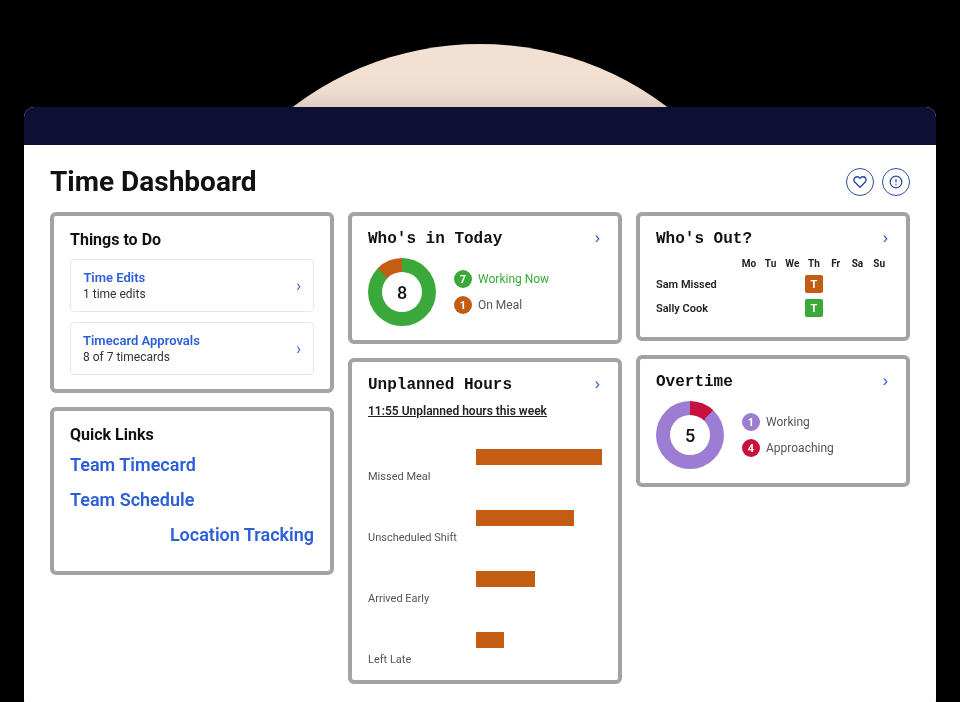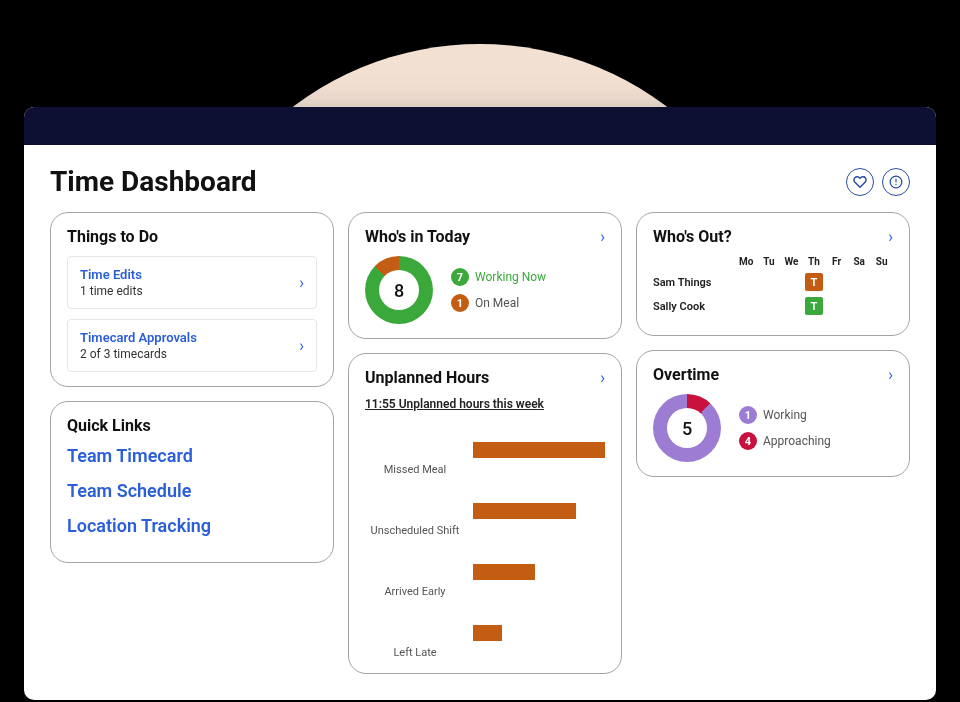--- a/index.html
+++ b/index.html
@@ -63,36 +63,37 @@
     justify-content: center;
     cursor: pointer;
     color: #2b4fa0;
   }
   .columns {
     display: grid;
     grid-template-columns: 284px 274px 274px;
     gap: 14px;
   }
   .card {
-    border: 1px solid #a3a3a3;
-    border-radius: 18px;
+    border: 4px solid #a3a3a3;
+    border-radius: 6px;
     background: #fff;
     padding: 14px 16px;
   }
   .card-title {
     font-size: 16px;
     font-weight: 700;
     color: #111;
     margin-bottom: 10px;
   }
   .card-header-row {
     display: flex;
     justify-content: space-between;
     align-items: center;
     margin-bottom: 10px;
+    font-family: Liberation Mono, monospace;
   }
   .card-header-row .card-title { margin-bottom: 0; }
   .chevron {
     color: #2b5fd9;
     font-size: 16px;
     cursor: pointer;
   }
   .mini-card {
     border: 1px solid #e3e6eb;
     border-radius: 4px;
@@ -102,34 +103,35 @@
     justify-content: space-between;
     align-items: center;
     cursor: pointer;
   }
   .mini-card:last-child { margin-bottom: 0; }
   .mini-title {
     color: #2b5fd9;
     font-size: 13px;
     font-weight: 600;
     margin-bottom: 2px;
+    text-align: center;
   }
   .mini-sub {
     font-size: 12px;
     color: #333;
   }
   .link {
     color: #2b5fd9;
     font-size: 18px;
     font-weight: 600;
     display: block;
     margin-bottom: 14px;
     cursor: pointer;
   }
-  .link:last-child { margin-bottom: 12px; }
+  .link:last-child { margin-bottom: 12px; text-align: right; }
   .col { display: flex; flex-direction: column; gap: 14px; }
 
   
   .whos-in-body {
     display: flex;
     align-items: center;
     gap: 18px;
   }
   .donut {
     position: relative;
@@ -180,21 +182,21 @@
     text-decoration: underline;
   }
   .bar-row {
     display: flex;
     align-items: center;
     margin-bottom: 8px;
   }
   .bar-row:last-child{ margin-bottom: 0; }
   .bar-label {
     width: 108px;
-    text-align: center;
+    text-align: left;
     font-size: 11px;
     color: #555;
     padding-right: 8px;
     margin-top: 40px;
   }
   .bar-track {
     flex: 1;
     height: 16px;
   }
   .bar-fill {
@@ -276,21 +278,21 @@
           <div class="mini-card">
             <div>
               <div class="mini-title">Time Edits</div>
               <div class="mini-sub">1 time edits</div>
             </div>
             <span class="chevron">›</span>
           </div>
           <div class="mini-card">
             <div>
               <div class="mini-title">Timecard Approvals</div>
-              <div class="mini-sub">2 of 3 timecards</div>
+              <div class="mini-sub">8 of 7 timecards</div>
             </div>
             <span class="chevron">›</span>
           </div>
         </div>
 
         <div class="card">
           <div class="card-title">Quick Links</div>
           <a class="link">Team Timecard</a>
           <a class="link">Team Schedule</a>
           <a class="link">Location Tracking</a>
@@ -366,21 +368,21 @@
               <div>Mo</div>
               <div>Tu</div>
               <div>We</div>
               <div>Th</div>
               <div>Fr</div>
               <div>Sa</div>
               <div>Su</div>
             </div>
           <div id="out-rows">
               <div class="out-row">
-                <div class="out-name">Sam Things</div>
+                <div class="out-name">Sam Missed</div>
                 <div class="day-cell"></div>
                 <div class="day-cell"></div>
                 <div class="day-cell"></div>
                 <div class="day-cell">
                   <div class="tag-box" style="background:#c35d14">T</div>
                 </div>
                 <div class="day-cell"></div>
                 <div class="day-cell"></div>
                 <div class="day-cell"></div>
               </div>

